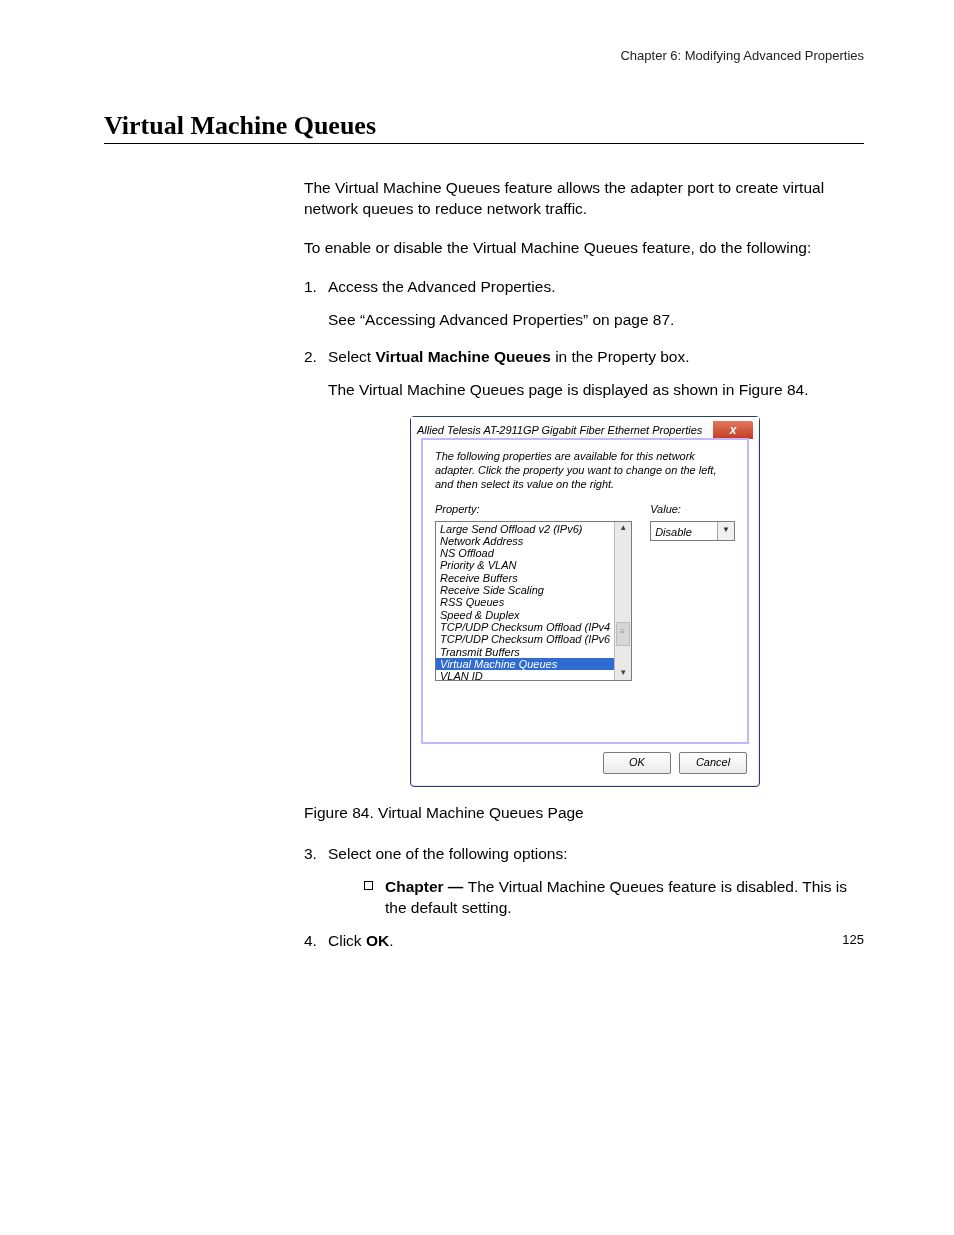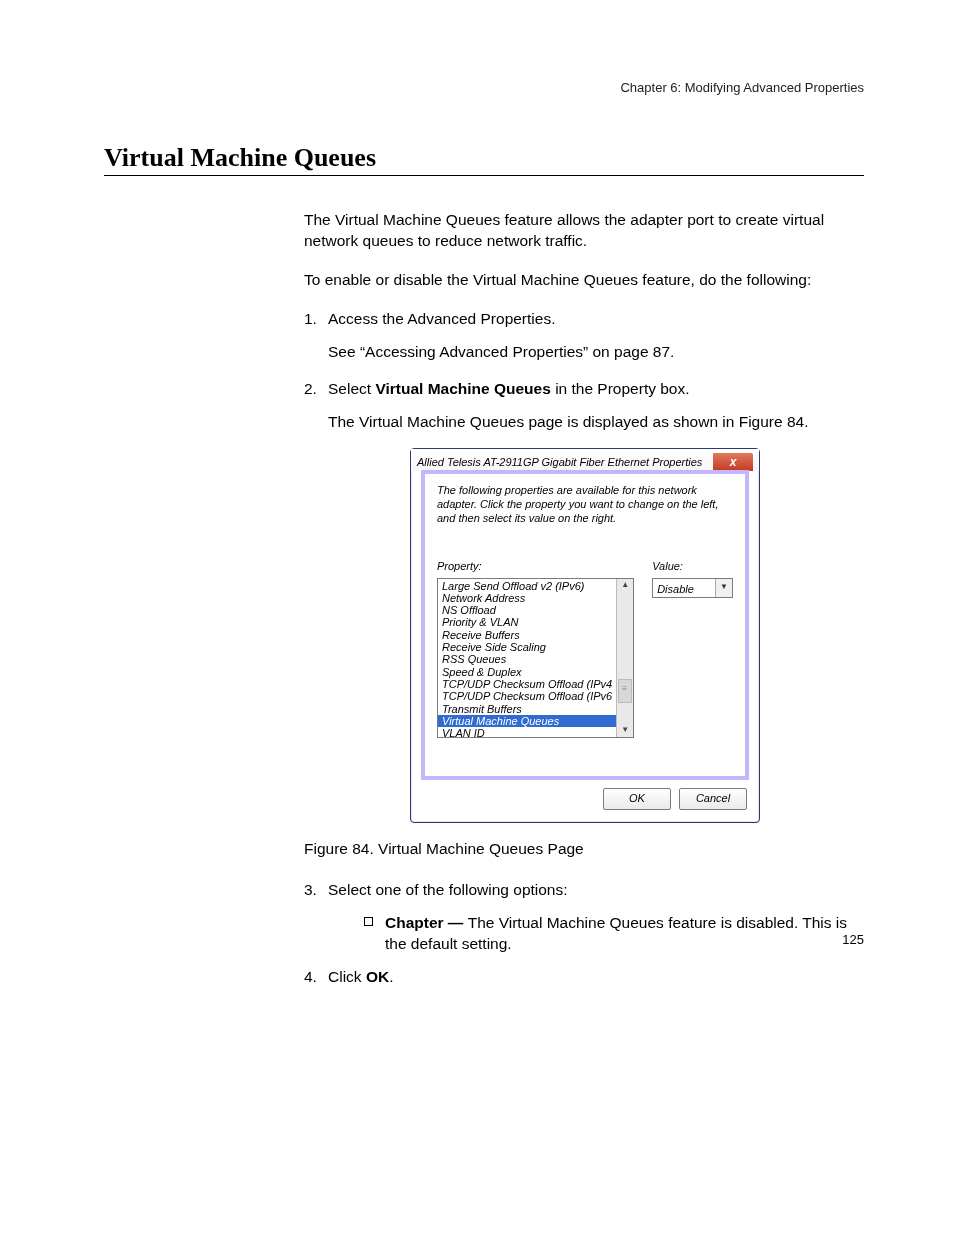--- a/index.html
+++ b/index.html
@@ -1,20 +1,20 @@
 <!DOCTYPE html>
 <html><head>
 <meta charset="utf-8">
 <style>
   html, body { margin: 0; padding: 0; background: #fff; }
   .page {
     width: 954px;
     height: 991px;
     box-sizing: border-box;
-    padding: 80px 90px 40px 104px;
+    padding: 48px 90px 40px 104px;
     font-family: Arial, Helvetica, sans-serif;
     color: #000;
     position: relative;
   }
   .page-header {
     text-align: right;
     font-size: 13px;
     color: #222;
     margin-bottom: 48px;
   }
@@ -94,32 +94,32 @@
     border-radius: 2px 2px 0 0;
     cursor: default;
   }
   .tab.active {
     background: #fff;
     border-bottom: 1px solid #fff;
     position: relative;
     z-index: 1;
   }
   .tab-pane {
-    border: 4px solid #c4b5fd;
+    border: 2px solid #c4b5fd;
     margin: -1px 10px 8px 10px;
     padding: 10px 12px 12px 12px;
     min-height: 280px;
     position: relative;
     font-size: 11px;
   }
   .dlg-desc { line-height: 1.25; margin-bottom: 10px; }
   .dlg-cols { display: flex; gap: 18px; }
   .col-left { flex: 1; }
   .col-right { width: 120px; }
-  .lbl { margin-bottom: 4px; margin-top: 23px; }
+  .lbl { margin-bottom: 4px; }
   .list-box {
     border: 1px solid #7a7a7a;
     height: 158px;
     display: flex;
     font-size: 11px;
     line-height: 1.12;
     background: #fff;
   }
   .list-inner {
     flex: 1;

